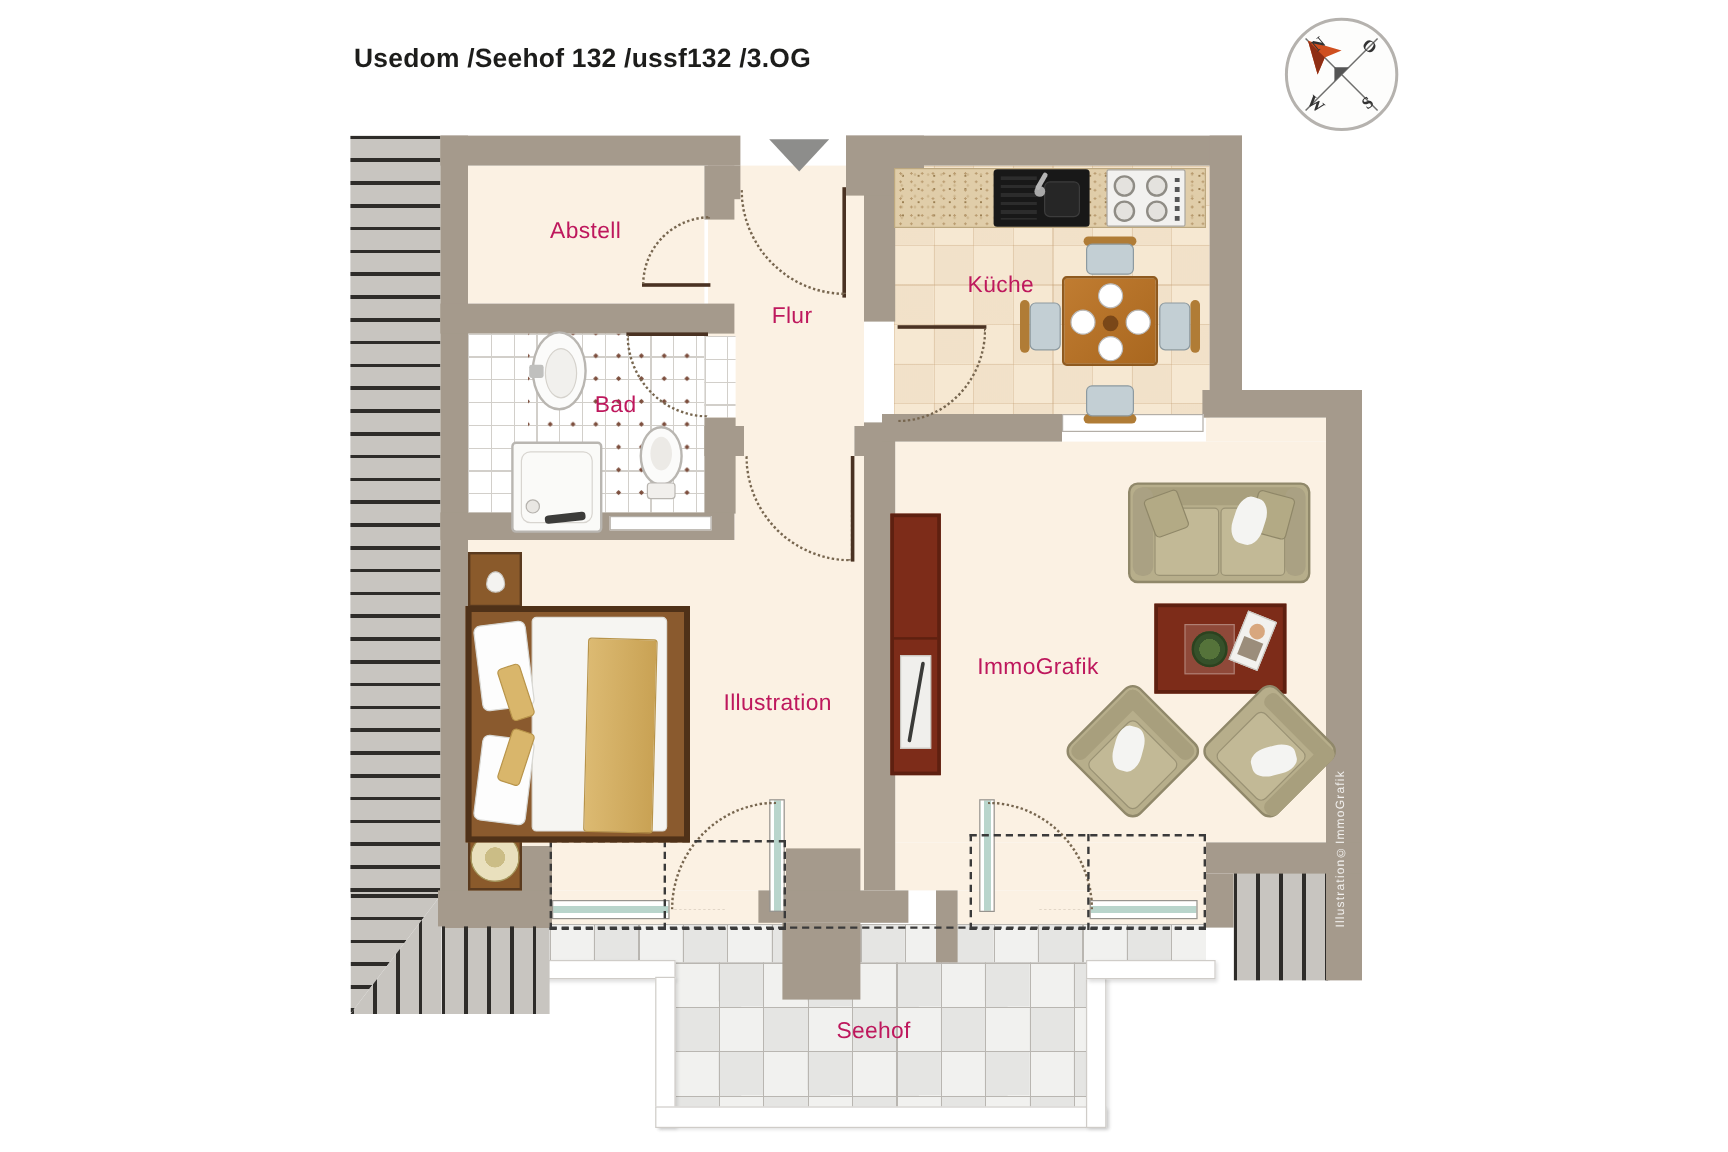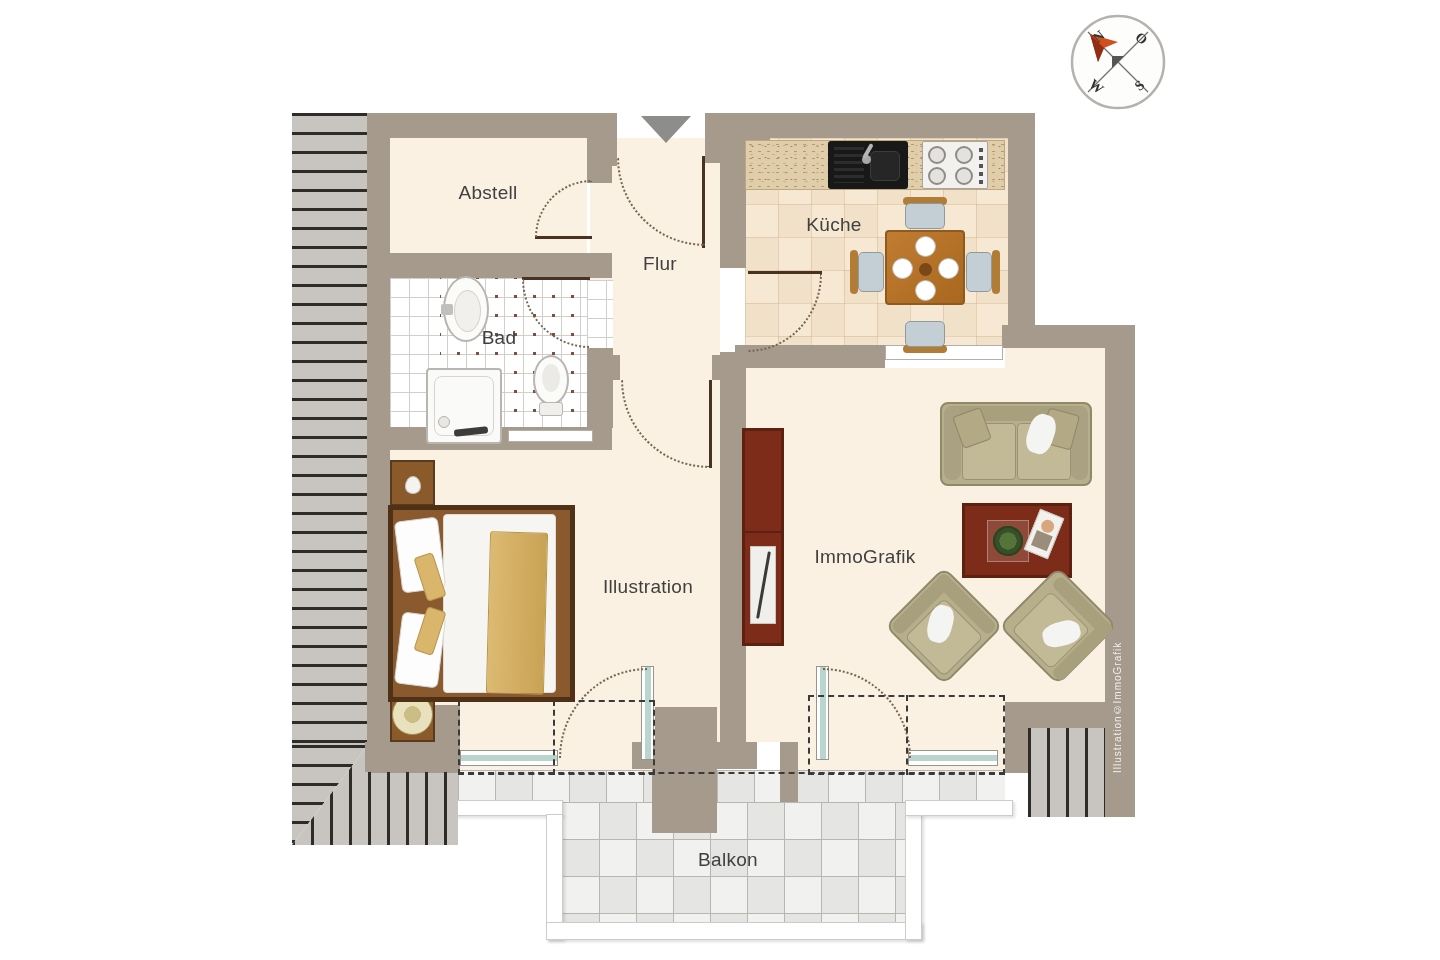--- a/index.html
+++ b/index.html
@@ -36,39 +36,40 @@
   .dashline{border-top:2px dashed #3a3a3a}
   .dashv{border-left:2px dashed #3a3a3a}
   .leafv{background:#4a3222;width:3px}
   .leafh{background:#4a3222;height:3px}
   .arcTL{border-top:2px dotted #77664f;border-left:2px dotted #77664f;border-top-left-radius:100% 100%}
   .arcTR{border-top:2px dotted #77664f;border-right:2px dotted #77664f;border-top-right-radius:100% 100%}
   .arcBL{border-bottom:2px dotted #77664f;border-left:2px dotted #77664f;border-bottom-left-radius:100% 100%}
   .arcBR{border-bottom:2px dotted #77664f;border-right:2px dotted #77664f;border-bottom-right-radius:100% 100%}
   .winh{background:linear-gradient(to bottom,#fff 0 4px,#b9d5cc 4px 10px,#fff 10px);border:1px solid #97948f}
   .doorglass{background:linear-gradient(to right,#fff 0 3px,#b9d5cc 3px 9px,#fff 9px);border:1px solid #97948f}
-  .lbl{font-size:19px;color:#404040;letter-spacing:.3px;white-space:nowrap;
+  .lbl{font-size:19px;color:#be185d;letter-spacing:.3px;white-space:nowrap;
        transform:translate(-50%,-50%)}
   .counter{background-color:#e0cda9;
     background-image:
       radial-gradient(#b89a6e 1px,transparent 1.3px),
       radial-gradient(#cdb68d 1px,transparent 1.3px),
       radial-gradient(#9b7f52 .8px,transparent 1.1px);
     background-size:9px 7px,11px 9px,13px 11px;border:1px solid #bda87f}
   .red{background:var(--furniture-red,#7d2c19);border:3px solid #5e2010}
   .oliv{background:var(--sofa,#b7ae8b);border:2px solid #90886a}
   #title{font-size:22px;font-weight:bold;color:#1d1d1b;letter-spacing:.2px}
   #watermark{writing-mode:vertical-rl;transform:rotate(180deg);font-size:10px;
     color:rgba(255,255,255,.85);letter-spacing:1px}
 </style>
 </head>
 <body>
 
 <div id="plan">
 
+  <div id="title" class="a" style="left:295px;top:36px">Usedom /Seehof 132 /ussf132 /3.OG</div>
 
   <div class="a floor" style="left:390px;top:138px;width:197px;height:115px"></div>
   <div class="a floor" style="left:590px;top:138px;width:130px;height:217px"></div>
   <div class="a btile" style="left:390px;top:278px;width:197px;height:149px"></div>
   <div class="a bdots" style="left:440px;top:278px;width:147px;height:149px"></div>
   <div class="a btile" style="left:587px;top:280px;width:26px;height:68px"></div>
   <div class="a ktile" style="left:745px;top:138px;width:263px;height:210px"></div>
   <div class="a floor" style="left:390px;top:450px;width:333px;height:292px"></div>
   <div class="a floor" style="left:612px;top:380px;width:111px;height:70px"></div>
   <div class="a floor" style="left:620px;top:355px;width:92px;height:25px"></div>
@@ -243,25 +244,25 @@
   </div>
   <div class="a oliv" style="left:1016px;top:584px;width:84px;height:84px;border-radius:10px;transform:rotate(45deg)">
     <div class="a" style="left:6px;top:2px;width:76px;height:14px;background:#a89f7d;border-radius:6px"></div>
     <div class="a" style="left:68px;top:2px;width:14px;height:76px;background:#a89f7d;border-radius:6px"></div>
     <div class="a" style="left:10px;top:20px;width:56px;height:56px;background:#c2b996;border:1px solid #9a9274;border-radius:6px"></div>
     <div class="a" style="left:36px;top:24px;width:24px;height:38px;background:#f4f4f2;border-radius:40%;transform:rotate(30deg)"></div>
   </div>
 
   <div class="a lbl" style="left:488px;top:193px">Abstell</div>
   <div class="a lbl" style="left:660px;top:264px">Flur</div>
-  <div class="a lbl" style="left:499px;top:338px">Bad</div>
-  <div class="a lbl" style="left:834px;top:225px">Küche</div>
+  <div class="a lbl" style="left:513px;top:338px">Bad</div>
+  <div class="a lbl" style="left:834px;top:238px">Küche</div>
   <div class="a lbl" style="left:648px;top:587px">Illustration</div>
   <div class="a lbl" style="left:865px;top:557px">ImmoGrafik</div>
-  <div class="a lbl" style="left:728px;top:860px">Balkon</div>
+  <div class="a lbl" style="left:728px;top:860px">Seehof</div>
 
   <div id="watermark" class="a" style="left:1112px;top:597px;height:176px">Illustration©ImmoGrafik</div>
 
   <svg class="a" style="left:1068px;top:12px" width="100" height="100" viewBox="0 0 100 100">
     <circle cx="50" cy="50" r="46" fill="#fdfdfc" stroke="#b5b2ae" stroke-width="2.5"></circle>
     <line x1="20" y1="20" x2="80" y2="80" stroke="#6f6f6d" stroke-width="1.2"></line>
     <line x1="20" y1="80" x2="80" y2="20" stroke="#6f6f6d" stroke-width="1.2"></line>
     <polygon points="50,50 56,44 44,44 44,56" fill="#555"></polygon>
     <polygon points="22,22 50,30 36,36 30,50" fill="var(--compass-needle,#cf4f1f)"></polygon>
     <polygon points="22,22 36,36 30,50" fill="#8f2e14"></polygon>

